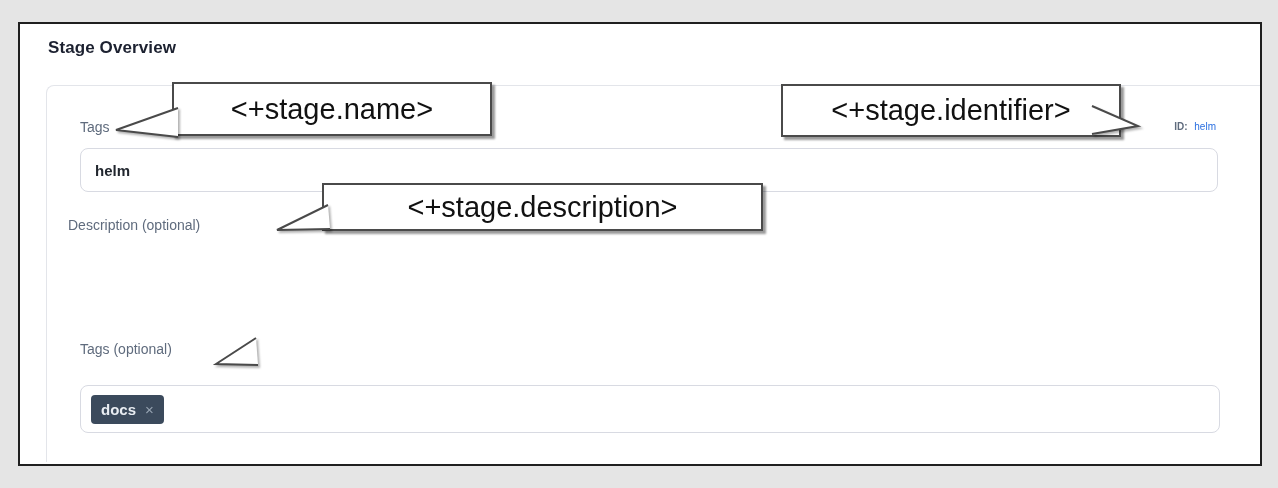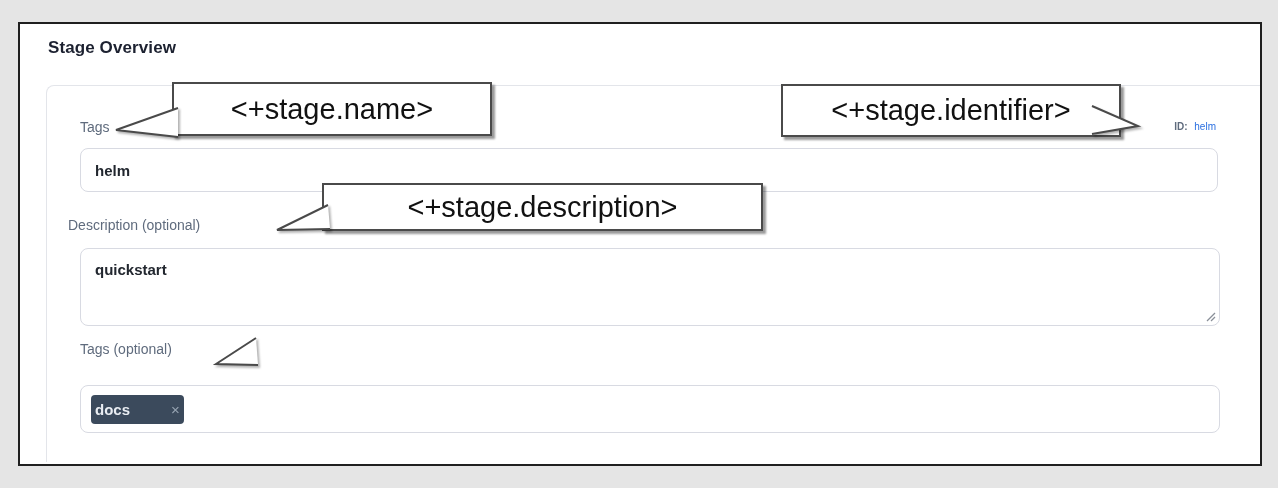--- a/index.html
+++ b/index.html
@@ -103,25 +103,24 @@
     display: flex;
     align-items: center;
     padding: 0 10px;
   }
   .tag-chip {
     display: inline-flex;
     align-items: center;
     background: #3b4a5c;
     border-radius: 4px;
     height: 29px;
-    padding: 0 4px;
+    padding: 0 10px;
     font-size: 15px;
     font-weight: 600;
     color: #e9edf2;
-    gap: 32px;
   }
   .tag-remove {
     margin-left: 9px;
     color: #97a4b2;
     font-size: 15px;
     font-weight: 400;
     cursor: pointer;
   }
 
   .callout {
@@ -168,27 +167,20 @@
 
   <div class="id-row">
     <span class="id-prefix">ID:</span>
     <span class="id-value">helm</span>
   </div>
 
   <input class="text-input" style="top: 148px;" type="text" value="helm">
 
   <label class="field-label" style="left:68px; top:216px;">Description (optional)</label>
 
-  <div class="textarea-box">
-    <span>quickstart</span>
-    <svg class="resize-handle" viewBox="0 0 12 12">
-      <line x1="3" y1="11" x2="11" y2="3" stroke="#8a8f98" stroke-width="1.2"></line>
-      <line x1="7" y1="11" x2="11" y2="7" stroke="#8a8f98" stroke-width="1.2"></line>
-    </svg>
-  </div>
 
   <label class="field-label" style="left:80px; top:340px;">Tags (optional)</label>
 
   <div class="tags-input">
     <span class="tag-chip">
       <span>docs</span>
       <span class="tag-remove">×</span>
     </span>
   </div>
 

